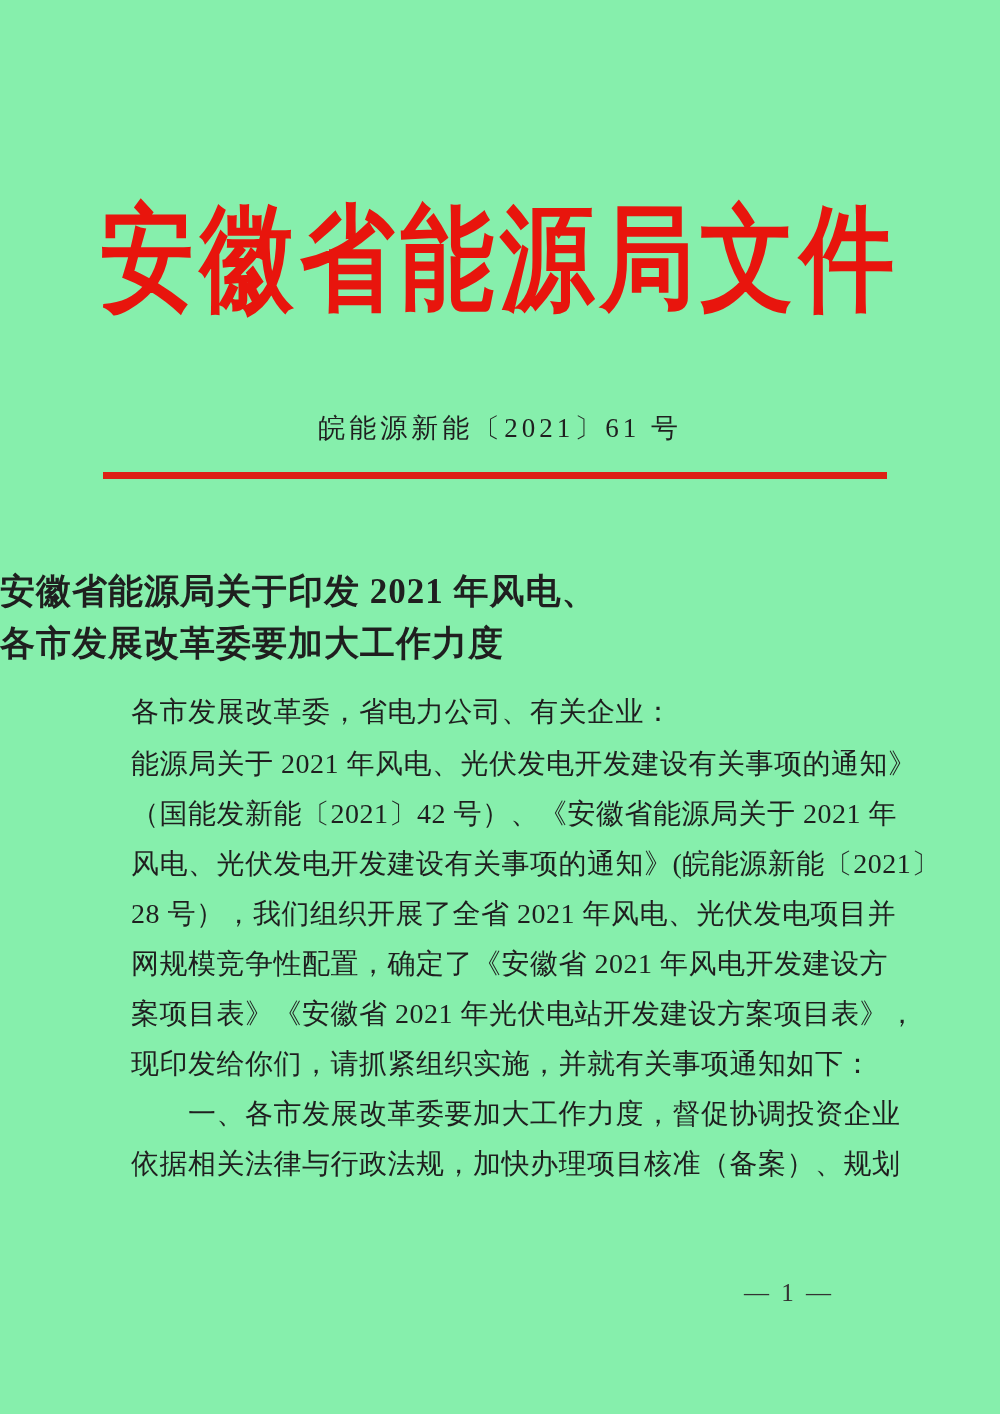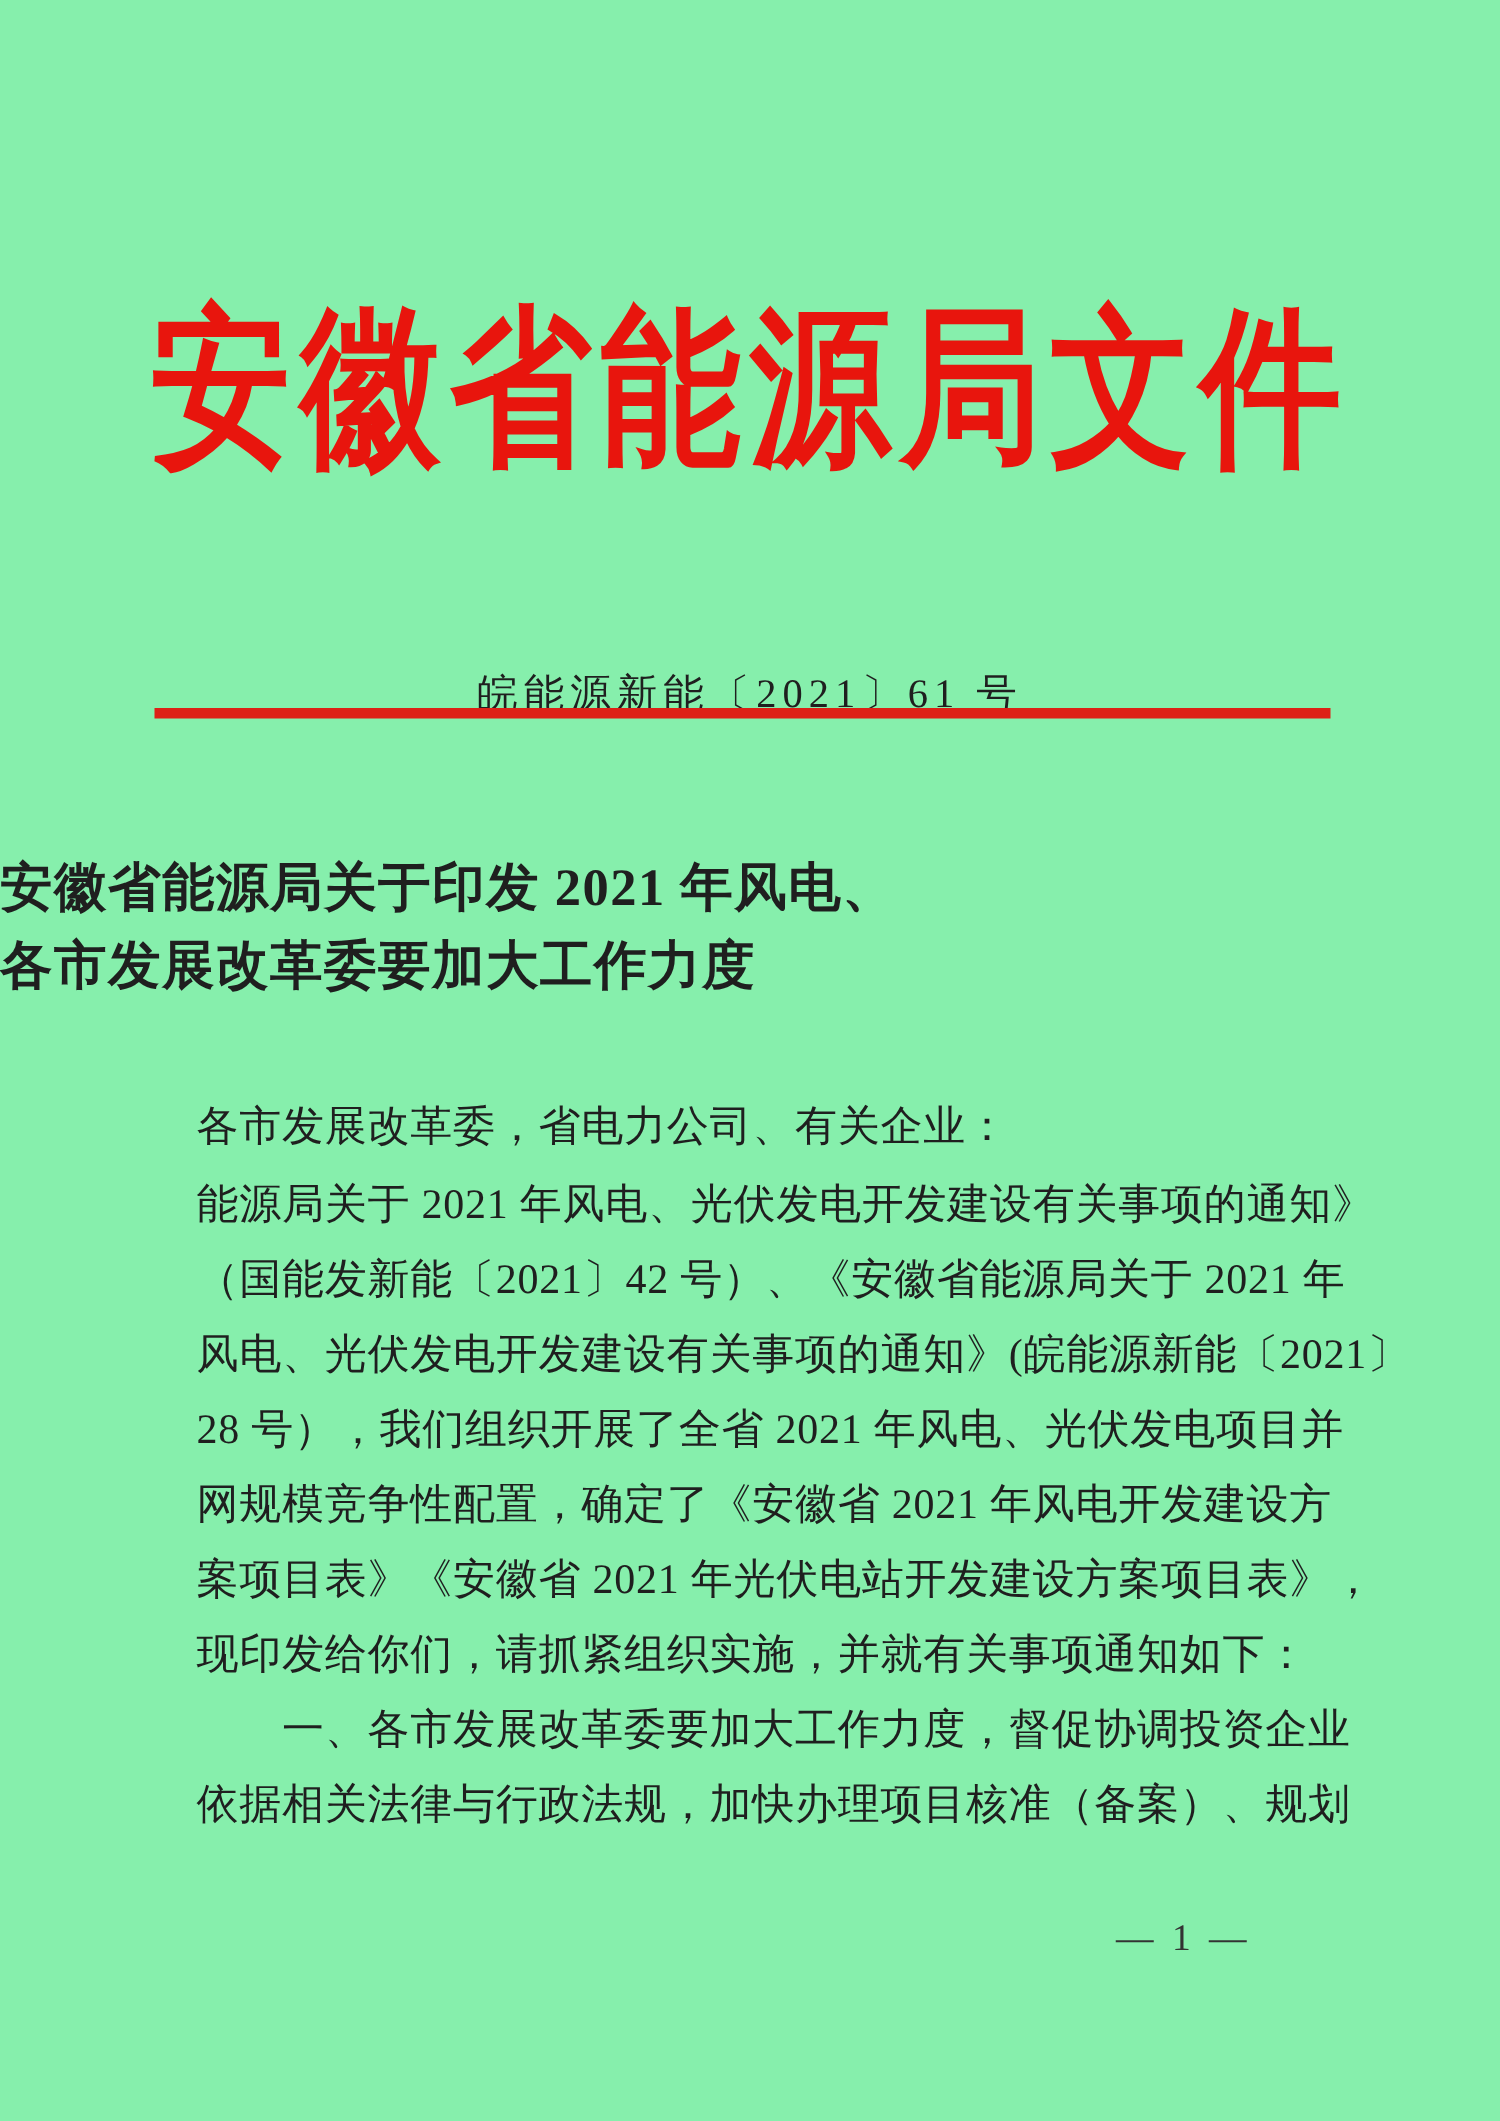--- a/index.html
+++ b/index.html
@@ -33,21 +33,21 @@
     font-size: 94px;
     font-weight: bold;
     color: var(--header-red);
     letter-spacing: 6px;
     white-space: nowrap;
     transform: scaleY(1.22);
     transform-origin: top center;
   }
   .doc-number {
     position: absolute;
-    top: 444px;
+    top: 410px;
     left: 0;
     width: 1000px;
     text-align: center;
     font-size: 27px;
     letter-spacing: 4px;
     white-space: nowrap;
   }
   .red-line {
     position: absolute;
     top: 472px;
@@ -62,21 +62,21 @@
     left: 0;
     width: 1000px;
     text-align: left;
     font-size: 35px;
     font-weight: bold;
     line-height: 52px;
     letter-spacing: 1px;
   }
   .body-block {
     position: absolute;
-    top: 727px;
+    top: 687px;
     left: 131px;
     width: 762px;
     font-size: 28px;
     line-height: 50px;
     letter-spacing: 0.5px;
   }
   .body-line {
     height: 50px;
     white-space: nowrap;
   }

